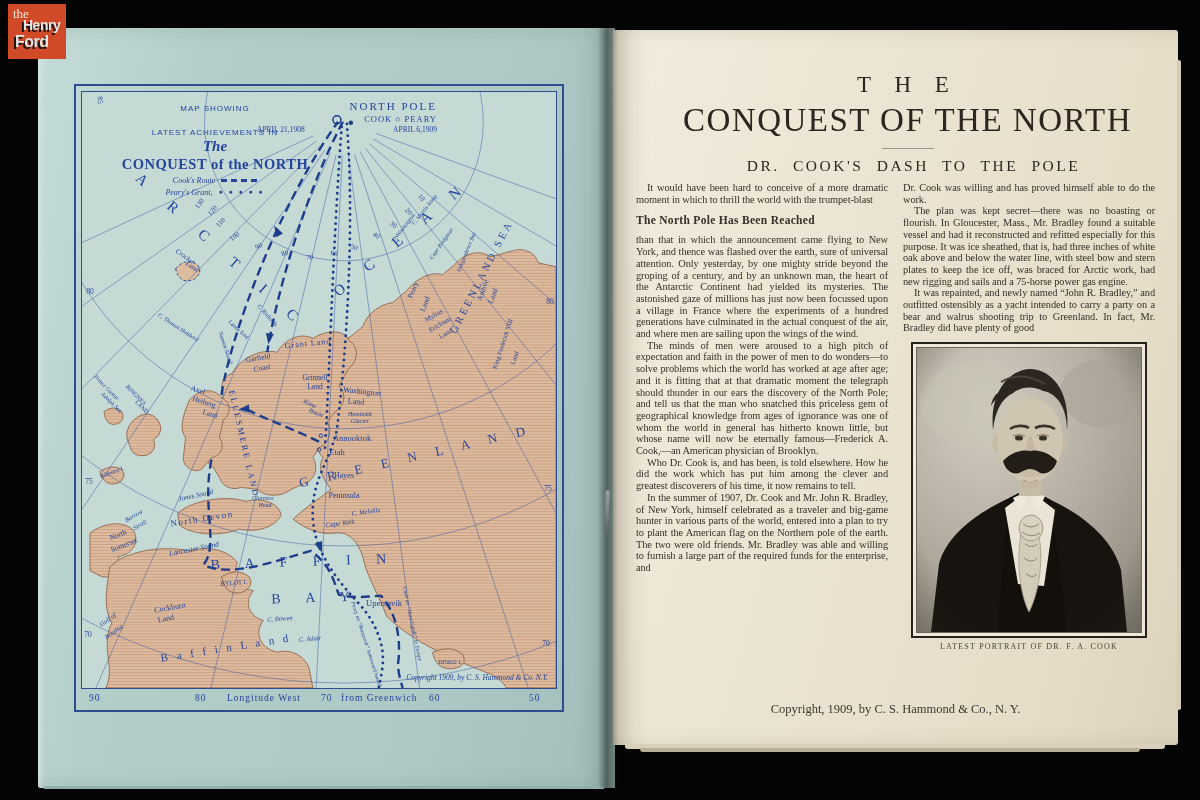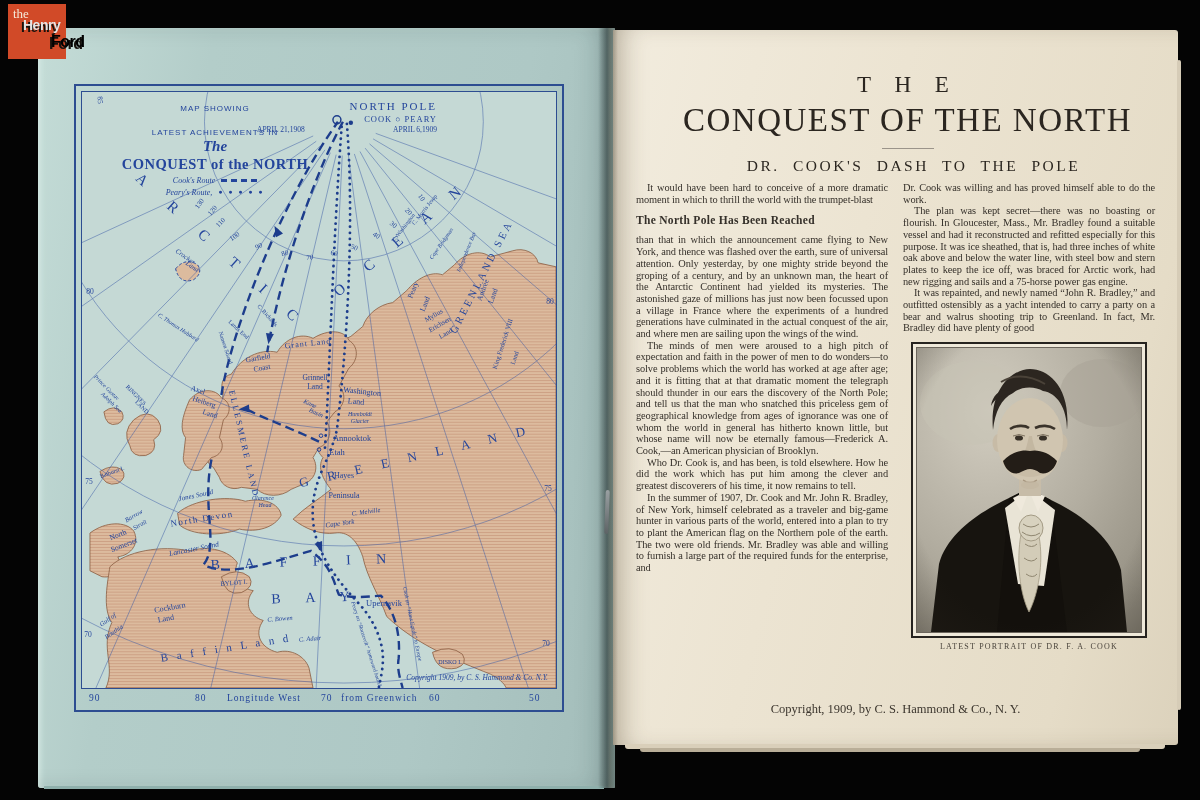--- a/index.html
+++ b/index.html
@@ -9,21 +9,21 @@
   *{box-sizing:border-box;margin:0;padding:0;}
   body{width:1200px;height:800px;background:#040404;position:relative;overflow:hidden;
        font-family:"Liberation Serif",serif;}
 
   
   .logo{position:absolute;left:8px;top:4px;width:58px;height:55px;background:var(--logo-orange);z-index:30;}
   .logo .the{position:absolute;left:5px;top:2px;font:13px "Liberation Serif",serif;color:#f4ead9;}
   .logo .henry{position:absolute;left:15px;top:13px;font:bold 14px "Liberation Sans",sans-serif;
        color:#e5e5e5;text-shadow:-2px 2px 0 #17120d;letter-spacing:-.5px;}
   .logo .ford{position:absolute;left:7px;top:29px;font:bold 16px "Liberation Sans",sans-serif;
-       color:#000000;text-shadow:-2px 2px 0 #17120d;letter-spacing:-.5px;margin-left:36px;}
+       color:#e5e5e5;text-shadow:-2px 2px 0 #17120d;letter-spacing:-.5px;}
 
   
   .page-left{position:absolute;left:38px;top:28px;width:577px;height:760px;border-radius:3px 1px 1px 3px;
       background:linear-gradient(100deg,#c4dcd7,var(--page-blue) 25%,#aec8c5 70%,#a3bdba);
       box-shadow:inset -22px 0 30px -14px rgba(15,35,35,.38), inset 4px 0 6px -2px #d8ebe6;}
   .page-right{position:absolute;left:613px;top:30px;width:565px;height:715px;border-radius:1px 3px 3px 1px;
       background:linear-gradient(105deg,#f2ecde,var(--page-cream) 40%,#e5dcc7 82%,#dcd2bc);
       box-shadow:inset 20px 0 28px -14px rgba(70,55,30,.4);}
   .gutter{position:absolute;left:598px;top:28px;width:20px;height:760px;
       background:linear-gradient(90deg,rgba(0,0,0,0) 0%,rgba(10,20,20,.45) 45%,rgba(40,35,20,.35) 60%,rgba(0,0,0,0) 100%);z-index:5;}
@@ -298,21 +298,21 @@
       <div class="map-titleblock">
         <div class="t1">MAP SHOWING</div>
         <div class="t2">LATEST ACHIEVEMENTS IN</div>
         <div class="the">The</div>
         <div class="t3">CONQUEST of the NORTH</div>
         <div class="legend-row">
           <span class="lab">Cook's Route</span>
           <span class="dash-sample"></span>
         </div>
         <div class="legend-row">
-          <span class="lab">Peary's Route,</span>
+          <span class="lab">Peary's Grant,</span>
           <span class="dot-sample">● ● ● ● ●</span>
         </div>
       </div>
 
       <div class="pole-block">
         <div class="p1">NORTH POLE</div>
         <div class="p2">COOK ○ PEARY</div>
         <div class="pole-dates">
           <span>APRIL 21,1908</span>
           <span>APRIL 6,1909</span>

